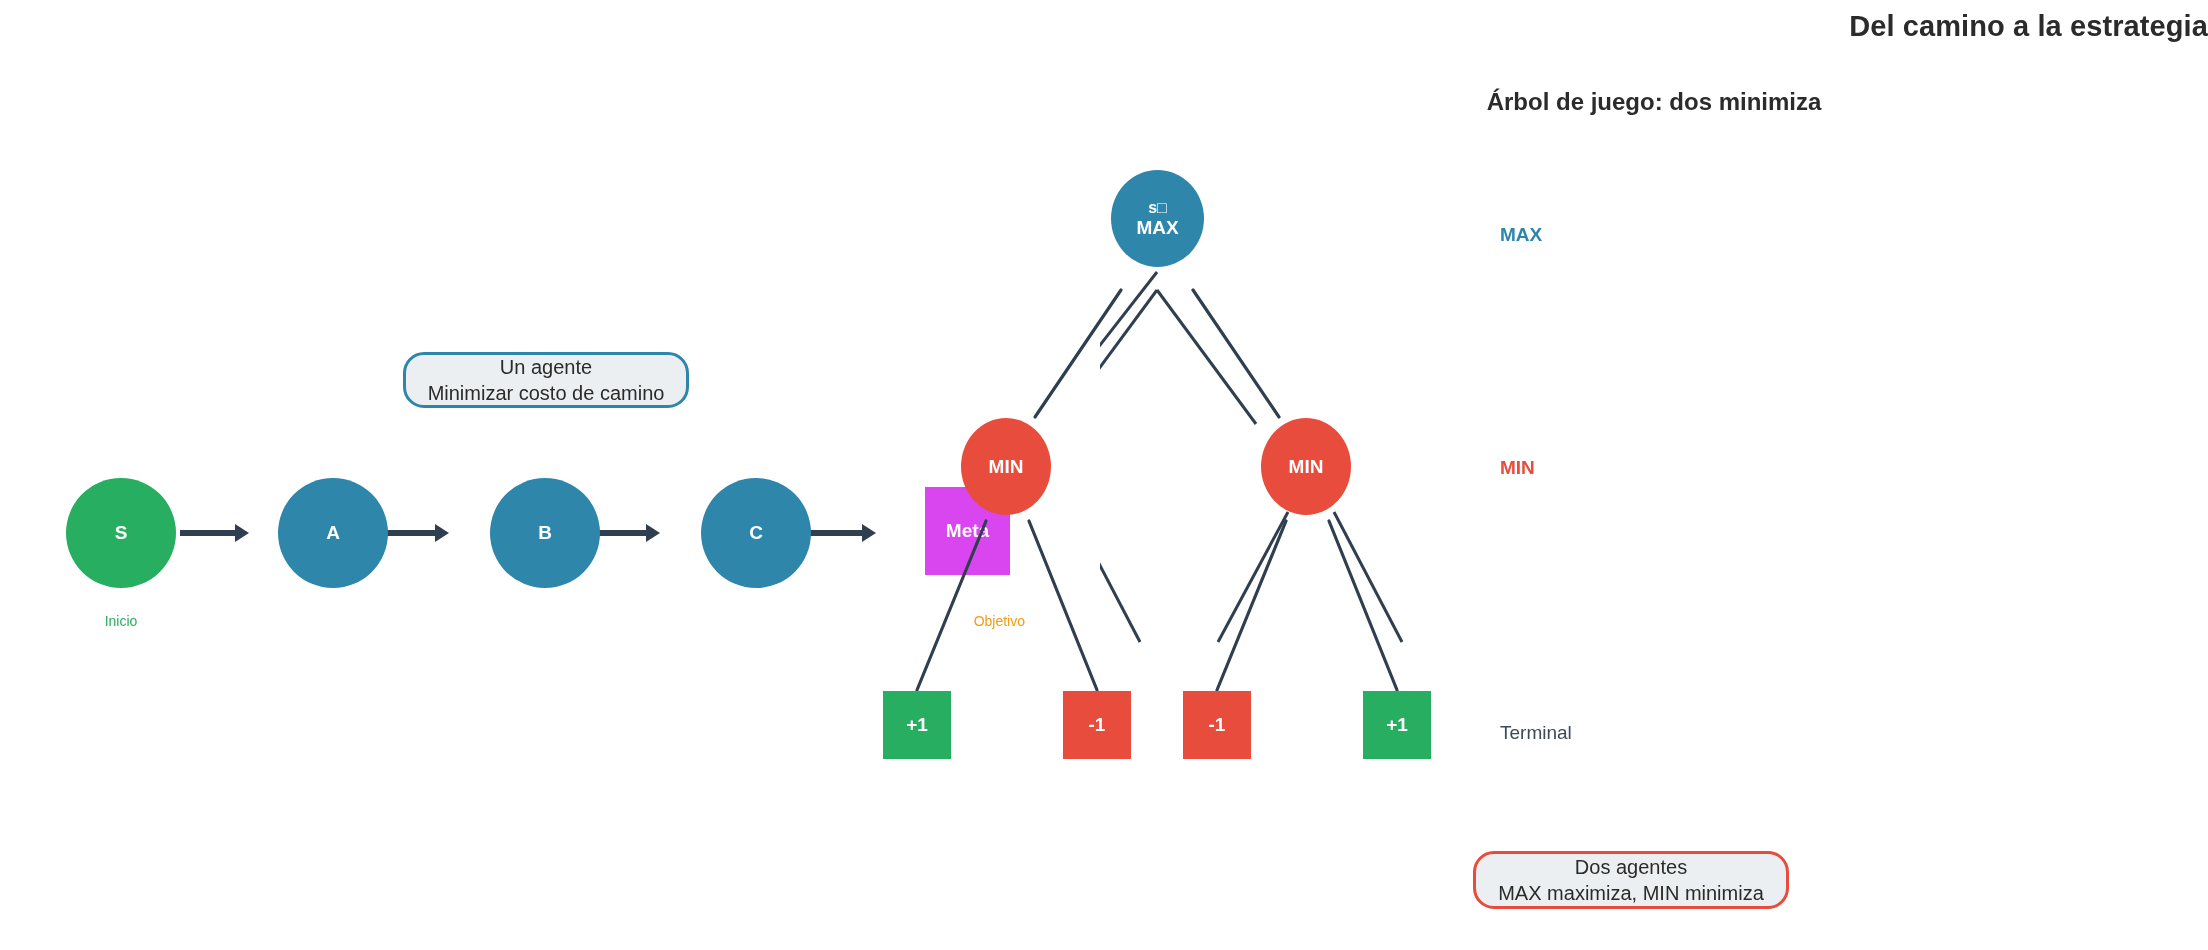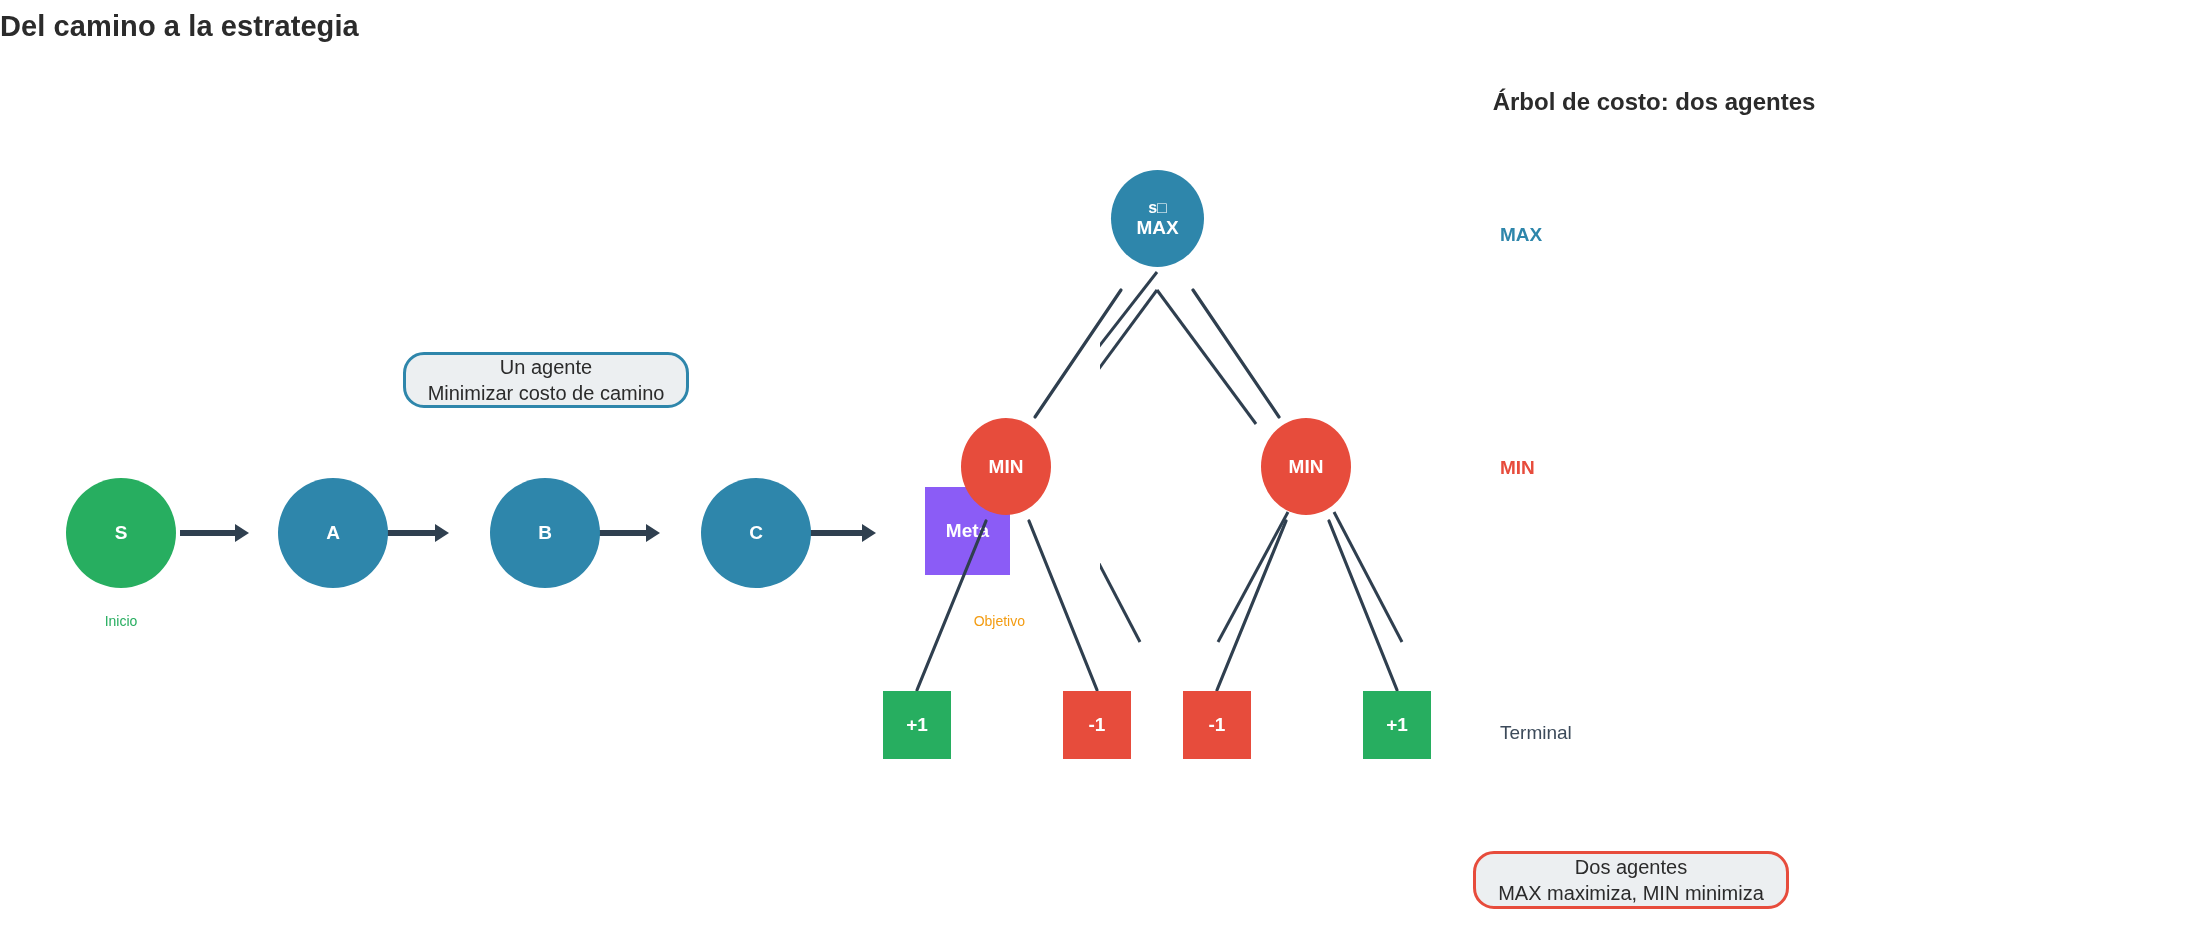--- a/index.html
+++ b/index.html
@@ -15,21 +15,21 @@
     font-family: "Liberation Sans", sans-serif;
     color: #2f3640;
   }
 
   
   #main-title {
     position: absolute;
     top: 10px;
     left: 0;
     width: 2208px;
-    text-align: left;
+    text-align: right;
     font-size: 29px;
     font-weight: bold;
     color: #2b2b2b;
     letter-spacing: 0.1px;
   }
 
   
   .panel { position: absolute; }
 
   .panel-title {
@@ -196,32 +196,32 @@
   </div>
 
   <div class="chain-node circle" style="left:490px; top:478px; width:110px; height:110px; background:#2e86ab;">
     <span>B</span>
   </div>
 
   <div class="chain-node circle" style="left:701px; top:478px; width:110px; height:110px; background:#2e86ab;">
     <span>C</span>
   </div>
 
-  <div class="chain-node" style="left:925px; top:487px; width:85px; height:88px; background:#8b5cf6;">
+  <div class="chain-node" style="left:925px; top:487px; width:85px; height:88px; background:#d946ef;">
     <span>Meta</span>
   </div>
   <div class="chain-caption" style="left:910px; top:613px; width:115px; color:#f39c12;text-align:right;">
     <span>Objetivo</span>
   </div>
 
 </div>
 
 <div class="panel" id="right-panel">
 
-  <div class="panel-title" id="right-title">Árbol de costo: dos agentes</div>
+  <div class="panel-title" id="right-title">Árbol de juego: dos minimiza</div>
 
   <svg id="tree-svg" viewBox="0 0 1108 950">
     <g stroke="#2f3f4f" stroke-width="3" fill="none">
 
       <line x1="29" y1="272" x2="-88" y2="422" transform="translate(28,0)"></line>
       <line x1="57" y1="290" x2="-42" y2="424" transform="translate(0,0)"></line>
       <line x1="57" y1="290" x2="156" y2="424"></line>
 
       <line x1="-74" y1="512" x2="-180" y2="642"></line>
       <line x1="-28" y1="512" x2="40" y2="642"></line>

